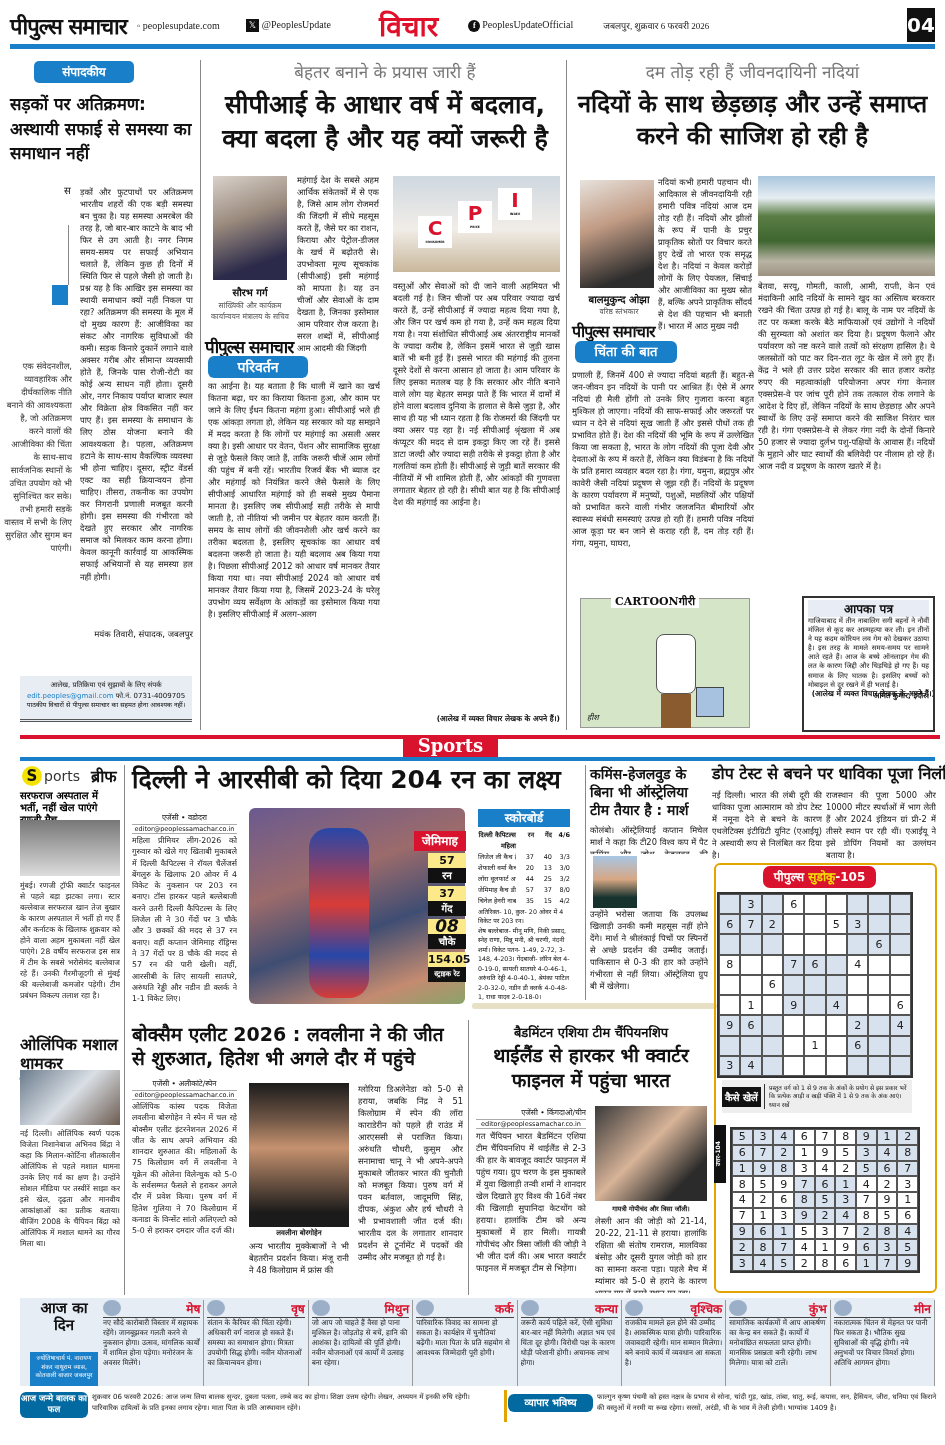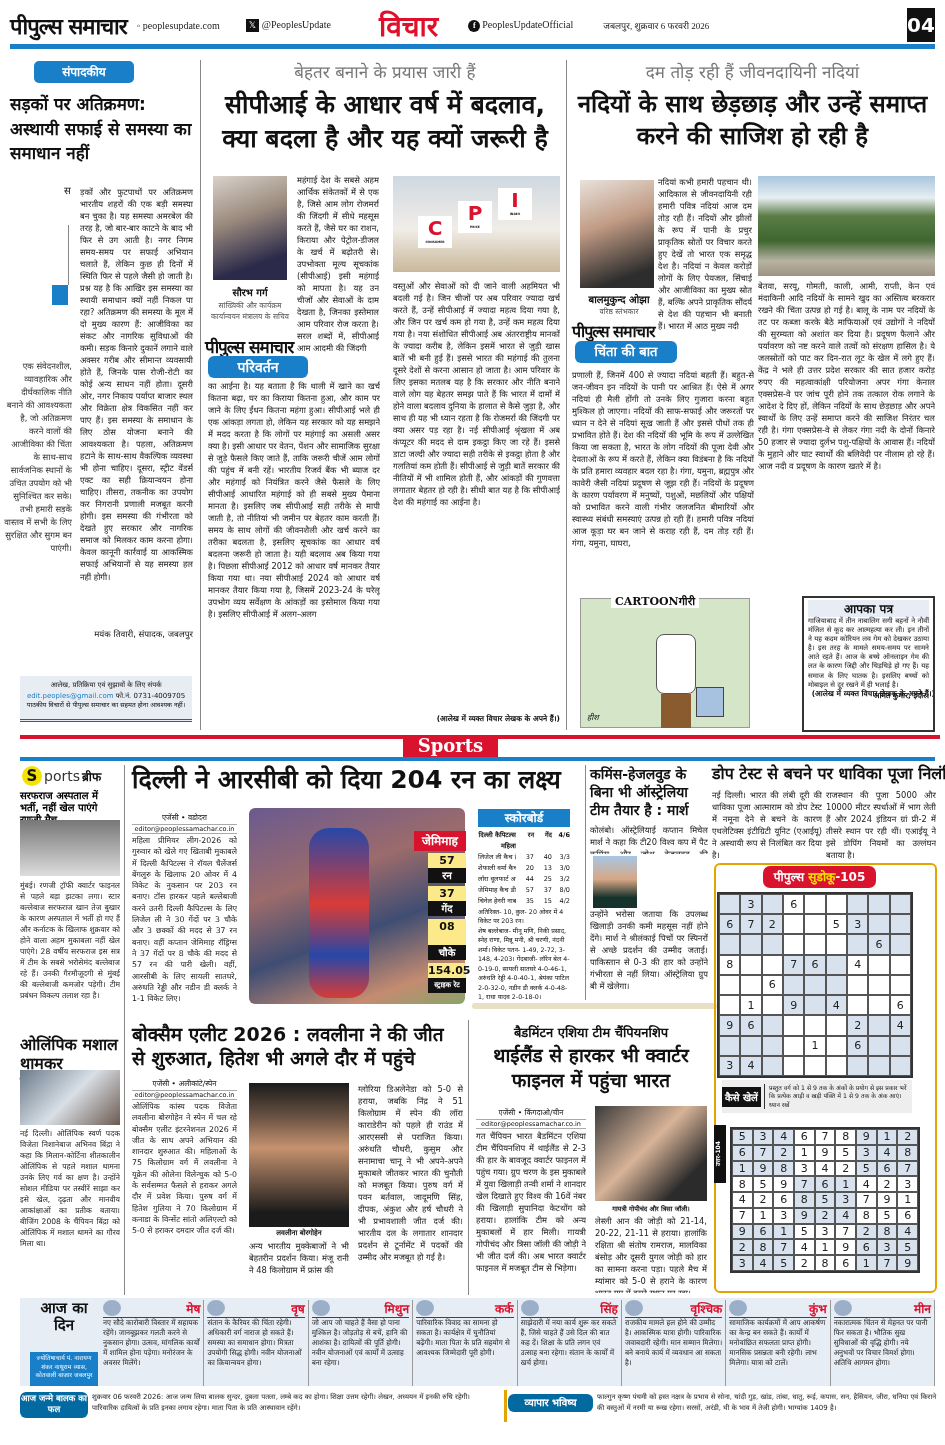--- a/index.html
+++ b/index.html
@@ -114,21 +114,21 @@
   <div style="font-size:7.5px;font-weight:bold;text-align:right">अमित कुमार, इंदौर।</div>
 </div>
 
 <div class="abs redline" style="left:20px;top:735px;width:920px"></div>
 <div class="abs sports-tag" style="left:403px;top:735px;width:95px;height:22px;line-height:22px">Sports</div>
 <div class="abs" style="left:20px;top:757px;width:915px;height:4px;background:#1a7fc9"></div>
 
 <div class="abs" style="left:22px;top:765px;width:100px;height:22px;display:flex;align-items:center;gap:2px">
   <span style="display:inline-block;width:20px;height:20px;border-radius:50%;background:#f5e200;text-align:center;font-weight:bold;font-size:15px;line-height:20px">S</span>
   <span style="font-size:14px;color:#333">ports</span>
-  <span style="font-size:12px;font-weight:bold;margin-left:0">ब्रीफ</span>
+  <span style="font-size:16px;font-weight:bold;margin-left:9px">ब्रीफ</span>
 </div>
 <div class="abs headline" style="left:20px;top:790px;width:100px;font-size:10px;color:#000">सरफराज अस्पताल में भर्ती, नहीं खेल पाएंगे रणजी मैच</div>
 <div class="abs photo" style="left:20px;top:820px;width:100px;height:56px;background:linear-gradient(180deg,#777,#ddd)"></div>
 <div class="abs col" style="left:20px;top:880px;width:100px;height:150px;font-size:7.6px">मुंबई। रणजी ट्रॉफी क्वार्टर फाइनल से पहले बड़ा झटका लगा। स्टार बल्लेबाज सरफराज खान तेज बुखार के कारण अस्पताल में भर्ती हो गए हैं और कर्नाटक के खिलाफ शुक्रवार को होने वाला अहम मुकाबला नहीं खेल पाएंगे। 28 वर्षीय सरफराज इस सत्र में टीम के सबसे भरोसेमंद बल्लेबाज रहे हैं। उनकी गैरमौजूदगी से मुंबई की बल्लेबाजी कमजोर पड़ेगी। टीम प्रबंधन विकल्प तलाश रहा है।</div>
 <div class="abs headline" style="left:20px;top:1036px;width:100px;font-size:16px">ओलिंपिक मशाल थामकर गौरवान्वित हूं : अभिनव</div>
 <div class="abs photo" style="left:20px;top:1070px;width:100px;height:55px;background:linear-gradient(135deg,#6b7b8c,#d9dfe5 50%,#6c5b50)"></div>
 <div class="abs col" style="left:20px;top:1128px;width:100px;height:165px;font-size:7.6px">नई दिल्ली। ओलिंपिक स्वर्ण पदक विजेता निशानेबाज अभिनव बिंद्रा ने कहा कि मिलान-कोर्टिना शीतकालीन ओलिंपिक से पहले मशाल थामना उनके लिए गर्व का क्षण है। उन्होंने सोशल मीडिया पर तस्वीरें साझा कर इसे खेल, दृढ़ता और मानवीय आकांक्षाओं का प्रतीक बताया। बीजिंग 2008 के चैंपियन बिंद्रा को ओलिंपिक में मशाल थामने का गौरव मिला था।</div>
 <div class="abs vline" style="left:124px;top:765px;height:530px"></div>
 
 <div class="abs headline" style="left:132px;top:765px;width:370px;font-size:25px;white-space:nowrap">दिल्ली ने आरसीबी को दिया 204 रन का लक्ष्य</div>
@@ -137,21 +137,21 @@
 <div class="abs col" style="left:132px;top:835px;width:105px;height:175px;font-size:7.8px">महिला प्रीमियर लीग-2026 को गुरुवार को खेले गए खिताबी मुकाबले में दिल्ली कैपिटल्स ने रॉयल चैलेंजर्स बेंगलुरु के खिलाफ 20 ओवर में 4 विकेट के नुकसान पर 203 रन बनाए। टॉस हारकर पहले बल्लेबाजी करने उतरी दिल्ली कैपिटल्स के लिए लिजेल ली ने 30 गेंदों पर 3 चौके और 3 छक्कों की मदद से 37 रन बनाए। वहीं कप्तान जेमिमाह रॉड्रिग्स ने 37 गेंदों पर 8 चौके की मदद से 57 रन की पारी खेली। वहीं, आरसीबी के लिए सायली सातघरे, अरुंधति रेड्डी और नडीन डी क्लर्क ने 1-1 विकेट लिए।</div>
 <div class="abs" style="left:249px;top:808px;width:216px;height:196px;border-radius:6px;background:linear-gradient(160deg,#6a5a8f 0%,#9c6b6b 35%,#3f4d73 60%,#c48b70 85%,#8aa36a)">
   <div class="abs" style="left:60px;top:20px;width:60px;height:170px;background:linear-gradient(180deg,#2747a8 0%,#d83c36 45%,#2747a8 75%,#d83c36);border-radius:20px"></div>
 </div>
 <div class="abs stat-black" style="left:414px;top:831px;width:52px;height:20px;background:#d9132e;font-size:12px;line-height:20px">जेमिमाह</div>
 <div class="abs" style="left:428px;top:853px;width:38px" id="stats-box">
     <div class="stat-yellow" style="height: 15px; font-size: 11px; line-height: 15px;">57</div>
     <div class="stat-black" style="height: 15px; font-size: 10px; line-height: 15px; margin-bottom: 3px; white-space: nowrap;">रन</div>
     <div class="stat-yellow" style="height: 15px; font-size: 11px; line-height: 15px;">37</div>
     <div class="stat-black" style="height: 15px; font-size: 10px; line-height: 15px; margin-bottom: 3px; white-space: nowrap;">गेंद</div>
-    <div class="stat-yellow" style="height: 26px; font-size: 11px; line-height: 15px;">08</div>
+    <div class="stat-yellow" style="height: 15px; font-size: 17px; line-height: 15px; font-style: italic;">08</div>
     <div class="stat-black" style="height: 15px; font-size: 10px; line-height: 15px; margin-bottom: 3px; white-space: nowrap;">चौके</div>
     <div class="stat-yellow" style="height: 15px; font-size: 11px; line-height: 15px;">154.05</div>
     <div class="stat-black" style="height: 15px; font-size: 7px; line-height: 15px; margin-bottom: 3px; white-space: nowrap;">स्ट्राइक रेट</div>
   </div>
 
 <div class="abs score-head" style="left:478px;top:809px;width:92px;height:18px;line-height:18px">स्कोरबोर्ड</div>
 <div class="abs" style="left:478px;top:830px;width:92px">
   <div class="score-row" style="font-weight:bold">
     <span>दिल्ली कैपिटल्स महिला</span>
     <span>रन</span>
@@ -386,21 +386,21 @@
 <div class="abs" style="left:132px;top:1090px;width:105px;font-size:6.5px;text-align:center;border-top:1px solid #aaa;border-bottom:1px solid #aaa">editor@peoplessamachar.co.in</div>
 <div class="abs col" style="left:132px;top:1101px;width:105px;height:190px;font-size:7.8px">ओलिंपिक कांस्य पदक विजेता लवलीना बोरगोहेन ने स्पेन में चल रहे बोक्सैम एलीट इंटरनेशनल 2026 में जीत के साथ अपने अभियान की शानदार शुरुआत की। महिलाओं के 75 किलोग्राम वर्ग में लवलीना ने यूक्रेन की ओलेना विलेन्चुक को 5-0 के सर्वसम्मत फैसले से हराकर अगले दौर में प्रवेश किया। पुरुष वर्ग में हितेश गुलिया ने 70 किलोग्राम में कनाडा के विन्सेंट सांतो अलिएल्टो को 5-0 से हराकर दमदार जीत दर्ज की।</div>
 <div class="abs photo" style="left:249px;top:1083px;width:100px;height:144px;background:linear-gradient(180deg,#1b1b1b 0%,#6f5646 25%,#c6926f 45%,#1b1b1b 90%)"></div>
 <div class="abs" style="left:249px;top:1228px;width:100px;font-size:7px;text-align:center;font-weight:bold">लवलीना बोरगोहेन</div>
 <div class="abs col" style="left:249px;top:1240px;width:100px;height:52px">अन्य भारतीय मुक्केबाजों ने भी बेहतरीन प्रदर्शन किया। मंजू रानी ने 48 किलोग्राम में फ्रांस की</div>
 <div class="abs col" style="left:358px;top:1083px;width:105px;height:210px">ग्लोरिया डिअलेनेडा को 5-0 से हराया, जबकि निंद्र ने 51 किलोग्राम में स्पेन की लॉरा काराडेरीन को पहले ही राउंड में आरएससी से पराजित किया। अरुंधति चौधरी, कुसुम और सनामाचा चानू ने भी अपने-अपने मुकाबले जीतकर भारत की चुनौती को मजबूत किया। पुरुष वर्ग में पवन बर्तवाल, जादूमणि सिंह, दीपक, अंकुश और हर्ष चौधरी ने भी प्रभावशाली जीत दर्ज की। भारतीय दल के लगातार शानदार प्रदर्शन से टूर्नामेंट में पदकों की उम्मीद और मजबूत हो गई है।</div>
 <div class="abs vline" style="left:468px;top:1020px;height:275px"></div>
 
 <div class="abs headline" style="left:476px;top:1025px;width:230px;font-size:13px;text-align:center">बैडमिंटन एशिया टीम चैंपियनशिप</div>
 <div class="abs headline" style="left:476px;top:1043px;width:230px;font-size:19px;text-align:center;line-height:1.3">थाईलैंड से हारकर भी क्वार्टर फाइनल में पहुंचा भारत</div>
-<div class="abs" style="left:476px;top:1107px;width:110px;font-size:7.5px;text-align:center">एजेंसी • किंगदाओ/चीन</div>
+<div class="abs" style="left:476px;top:1107px;width:110px;font-size:7.5px;text-align:right">एजेंसी • किंगदाओ/चीन</div>
 <div class="abs" style="left:476px;top:1119px;width:110px;font-size:6.5px;text-align:center;border-top:1px solid #aaa;border-bottom:1px solid #aaa">editor@peoplessamachar.co.in</div>
 <div class="abs col" style="left:476px;top:1130px;width:110px;height:162px">गत चैंपियन भारत बैडमिंटन एशिया टीम चैंपियनशिप में थाईलैंड से 2-3 की हार के बावजूद क्वार्टर फाइनल में पहुंच गया। ग्रुप चरण के इस मुकाबले में युवा खिलाड़ी तन्वी शर्मा ने शानदार खेल दिखाते हुए विश्व की 16वें नंबर की खिलाड़ी सुपानिदा केटथोंग को हराया। हालांकि टीम को अन्य मुकाबलों में हार मिली। गायत्री गोपीचंद और त्रिसा जॉली की जोड़ी ने भी जीत दर्ज की। अब भारत क्वार्टर फाइनल में मजबूत टीम से भिड़ेगा।</div>
 <div class="abs photo" style="left:595px;top:1106px;width:112px;height:95px;background:linear-gradient(135deg,#3b3b3b,#d7b398 45%,#2b2b2b 80%)"></div>
 <div class="abs" style="left:595px;top:1204px;width:112px;font-size:6.5px;text-align:center;font-weight:bold">गायत्री गोपीचंद और त्रिसा जॉली।</div>
 <div class="abs col" style="left:595px;top:1215px;width:112px;height:78px">लेस्ली आन की जोड़ी को 21-14, 20-22, 21-11 से हराया। हालांकि रक्षिता श्री संतोष रामराज, मालविका बंसोड़ और दूसरी युगल जोड़ी को हार का सामना करना पड़ा। पहले मैच में म्यांमार को 5-0 से हराने के कारण भारत ग्रुप में दूसरे स्थान पर रहा।</div>
 
 <div class="abs" style="left:20px;top:1298px;width:915px;height:88px;background:#e6edf5"></div>
 <div class="abs" style="left:30px;top:1300px;width:68px;text-align:center;font-weight:bold;font-size:15px;line-height:1.15;color:#111">आज का दिन</div>
 <div class="abs" style="left:30px;top:1352px;width:68px;height:34px;background:#1a7fc9;color:#fff;font-size:6.2px;line-height:1.4;text-align:center;padding:2px">ज्योतिषाचार्य पं. नारायण शंकर नाथूराम व्यास, कोतवाली बाजार जबलपुर</div>
 <div class="abs" id="horo-signs" style="left:100px;top:1300px;width:835px;height:86px;display:flex">
@@ -419,22 +419,22 @@
       <div class="zodiac-name">मिथुन</div>
       <div class="horo" style="clear: both; height: 66px;">जो आप जो चाहते हैं वैसा हो पाना मुश्किल है। जोड़तोड़ से बचें, हानि की आशंका है। दायित्वों की पूर्ति होगी। नवीन योजनाओं एवं कार्यों में उत्साह बना रहेगा।</div>
     </div>
     <div style="flex: 1 1 0%; padding: 0px 3px; border-right: 1px solid rgb(153, 153, 153); overflow: hidden;">
       <div style="float: left; width: 18px; height: 16px; border-radius: 50%; background: rgb(155, 176, 200); margin-right: 2px;"></div>
       <div class="zodiac-name">कर्क</div>
       <div class="horo" style="clear: both; height: 66px;">पारिवारिक विवाद का सामना हो सकता है। कार्यक्षेत्र में चुनौतियां बढ़ेंगी। माता पिता के प्रति सहयोग से आवश्यक जिम्मेदारी पूरी होगी।</div>
     </div>
     <div style="flex: 1 1 0%; padding: 0px 3px; border-right: 1px solid rgb(153, 153, 153); overflow: hidden;">
       <div style="float: left; width: 18px; height: 16px; border-radius: 50%; background: rgb(155, 176, 200); margin-right: 2px;"></div>
-      <div class="zodiac-name">सिंह</div>
-      <div class="horo" style="clear: both; height: 66px;">साझेदारी में नया कार्य शुरू कर सकते हैं, जिसे चाहते हैं उसे दिल की बात कह दें। शिक्षा के प्रति लगन एवं उत्साह बना रहेगा। संतान के कार्यों में खर्च होगा।</div>
+      <div class="zodiac-name">कन्या</div>
+      <div class="horo" style="clear: both; height: 66px;">जरूरी कार्य पहिले करें, ऐसी सुविधा बार-बार नहीं मिलेगी। अज्ञात भय एवं चिंता दूर होगी। विरोधी पक्ष के कारण थोड़ी परेशानी होगी। अचानक लाभ होगा।</div>
     </div>
     <div style="flex: 1 1 0%; padding: 0px 3px; border-right: 1px solid rgb(153, 153, 153); overflow: hidden;">
       <div style="float: left; width: 18px; height: 16px; border-radius: 50%; background: rgb(155, 176, 200); margin-right: 2px;"></div>
       <div class="zodiac-name">वृश्चिक</div>
       <div class="horo" style="clear: both; height: 66px;">राजकीय मामले हल होने की उम्मीद है। आकस्मिक यात्रा होगी। पारिवारिक जवाबदारी रहेगी। मान सम्मान मिलेगा। बने बनाये कार्य में व्यवधान आ सकता है।</div>
     </div>
     <div style="flex: 1 1 0%; padding: 0px 3px; border-right: 1px solid rgb(153, 153, 153); overflow: hidden;">
       <div style="float: left; width: 18px; height: 16px; border-radius: 50%; background: rgb(155, 176, 200); margin-right: 2px;"></div>
       <div class="zodiac-name">कुंभ</div>
       <div class="horo" style="clear: both; height: 66px;">सामाजिक कार्यक्रमों में आप आकर्षण का केन्द्र बन सकते हैं। कार्यों में मनोवांछित सफलता प्राप्त होगी। मानसिक प्रसन्नता बनी रहेगी। लाभ मिलेगा। यात्रा को टालें।</div>

